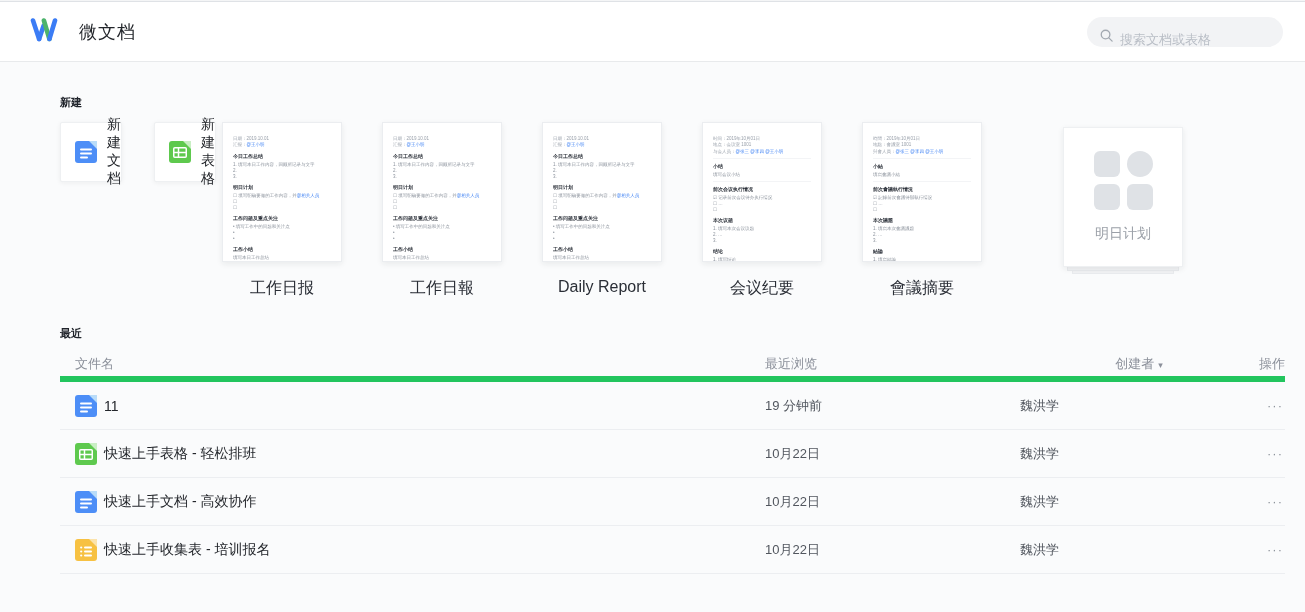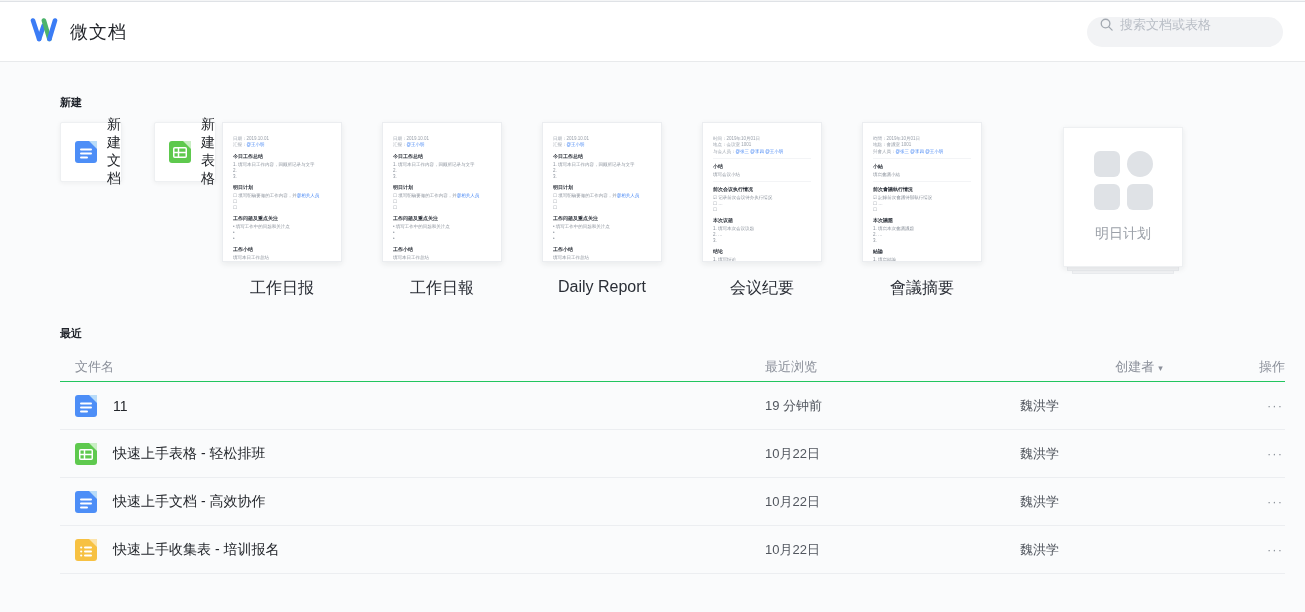--- a/index.html
+++ b/index.html
@@ -11,25 +11,25 @@
     color: #20242b;
   }
   .top-edge { height: 2px; background: #f4f5f6; border-bottom: 1px solid #dfe2e6; }
 
   
   .app-header {
     height: 60px; background: #fff; border-bottom: 1px solid #e8eaec;
     display: flex; align-items: center; justify-content: space-between;
     padding: 0 22px 0 30px;
   }
-  .logo { display: flex; align-items: center; gap: 12px; cursor: pointer; }
+  .logo { display: flex; align-items: center; gap: 21px; cursor: pointer; }
   .logo-text { font-size: 18px; color: #23262b; letter-spacing: 1px; }
   .search-box {
     width: 196px; height: 30px; background: #f2f3f5; border-radius: 15px;
-    display: flex; align-items: flex-start; padding: 0 12px; gap: 6px;
+    display: flex; align-items: flex-end; padding: 0 12px; gap: 6px;
   }
   .search-input {
     border: none; outline: none; background: transparent; flex: 1;
     font-size: 13px; color: #40434a; font-family: inherit;
   }
   .search-input::placeholder { color: #b9bec6; }
 
   
   main { padding: 0 0 0 60px; }
   .sec-h { font-size: 11px; font-weight: 700; color: #20242b; }
@@ -76,29 +76,29 @@
   .more-glyph { display: grid; grid-template-columns: 26px 26px; grid-template-rows: 26px 26px; gap: 7px; }
   .g { background: #dfe2e6; border-radius: 6px; }
   .g.ci { border-radius: 50%; }
   .more-label { margin-top: 15px; font-size: 14px; color: #9ba0a8; }
 
   
   .sec-recent { margin-top: 27px; }
   .sec-recent .sec-h { margin-bottom: 11px; }
   .rtable { width: 1225px; }
   .thead, .trow { display: grid; grid-template-columns: 705px 255px 238px 27px; align-items: center; }
-  .thead { height: 30px; border-bottom: 1px solid #22c55e; }
+  .thead { height: 30px; border-bottom: 6px solid #22c55e; }
   .th { font-size: 13px; color: #8b909a; }
   .th-name { padding-left: 15px; }
   .th-creator { cursor: pointer; text-align: center; }
   .sort { font-size: 9px; color: #8b909a; margin-left: 4px; }
   .th-actions { text-align: right; }
   .trow { height: 48px; border-bottom: 1px solid #eceef1; cursor: pointer; background: transparent; }
   .td { font-size: 13px; color: #51565e; }
-  .td-name { display: flex; align-items: center; gap: 16px; padding-left: 15px; }
+  .td-name { display: flex; align-items: center; gap: 7px; padding-left: 15px; }
   .fname { font-size: 14px; color: #23262b; }
   .td-actions { text-align: right; }
   .dots { color: #8d939b; font-size: 13px; letter-spacing: 1px; cursor: pointer; padding: 4px 2px; }
   .file-icon { display: inline-flex; width: 22px; height: 22px; }
 </style>
 </head>
 <body>
 
 <div class="top-edge"></div>
 

